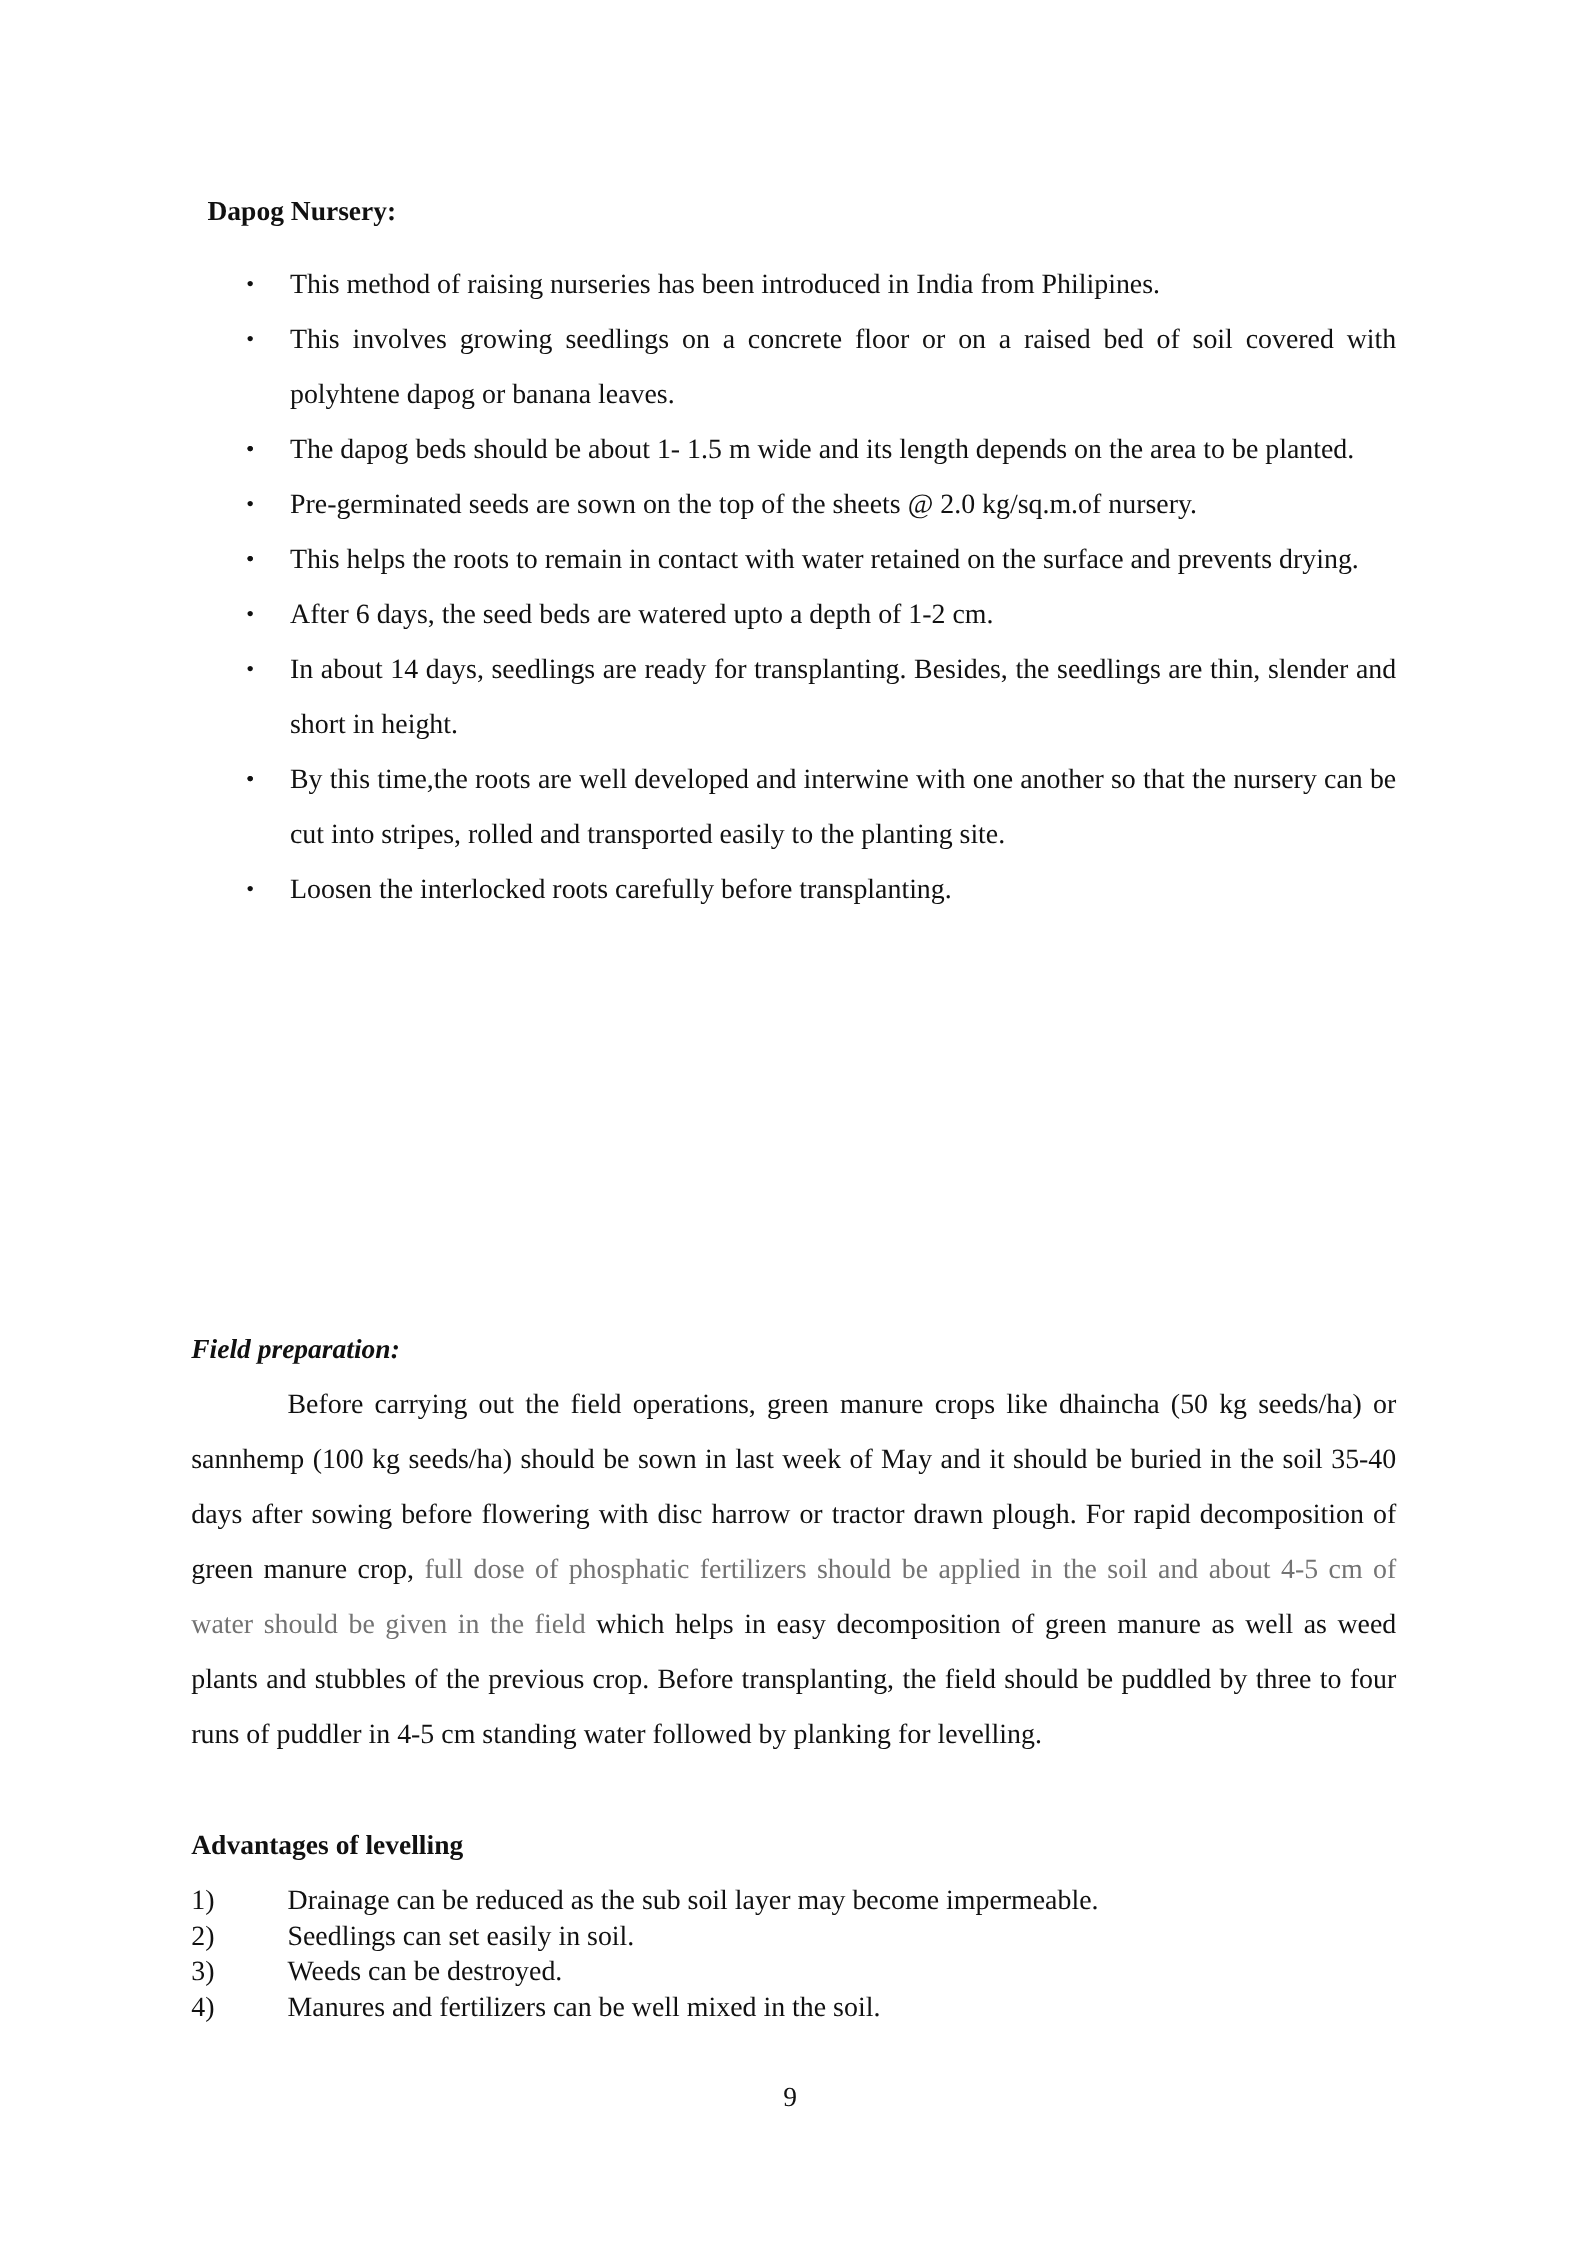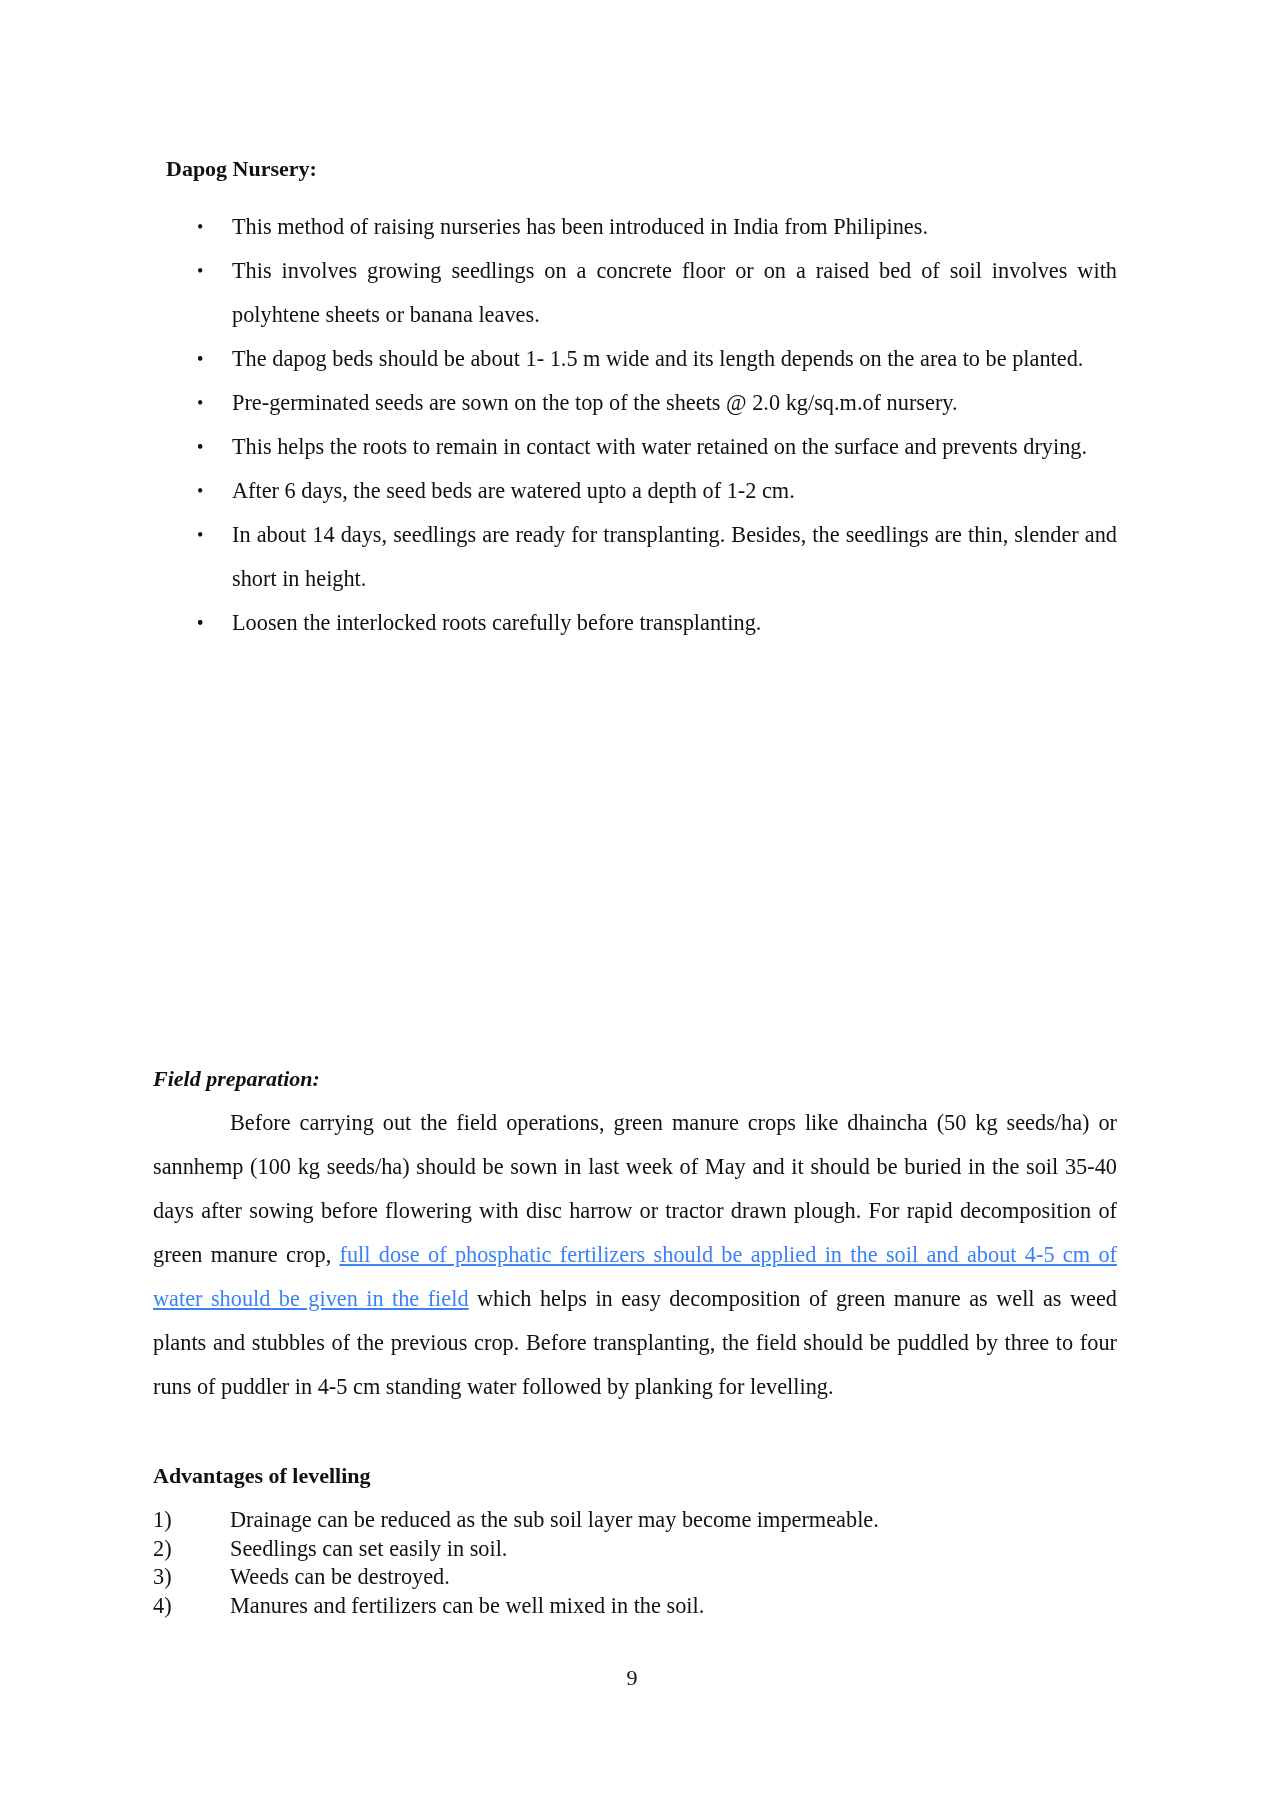--- a/index.html
+++ b/index.html
@@ -57,21 +57,21 @@
     position: absolute;
     left: 153px;
     top: 1101px;
     width: 964px;
     margin: 0;
     font-size: 22.3px;
     line-height: 44px;
     text-align: justify;
     text-indent: 77px;
   }
-  .para .muted { color: #3b82f6; text-decoration: underline; }
+  .para .muted { color: #737373; }
   .numlist {
     position: absolute;
     left: 153px;
     top: 1506px;
     width: 964px;
     margin: 0;
     padding: 0;
     list-style: none;
     font-size: 22.3px;
     line-height: 28.6px;
@@ -98,30 +98,30 @@
 </style>
 </head>
 <body>
 
 <div class="page">
 
   <div class="heading" style="left:166px; top:156px;">Dapog Nursery:</div>
 
   <ul class="bullets">
     <li><span class="dot">•</span><span>This method of raising nurseries has been introduced in India from Philipines.</span></li>
-    <li><span class="dot">•</span><span>This involves growing seedlings on a concrete floor or on a raised bed of soil involves with polyhtene sheets or banana leaves.</span></li>
+    <li><span class="dot">•</span><span>This involves growing seedlings on a concrete floor or on a raised bed of soil covered with polyhtene dapog or banana leaves.</span></li>
     <li><span class="dot">•</span></li>
     <li><span class="dot">•</span><span>The dapog beds should be about 1- 1.5 m wide and its length depends on the area to be planted.</span></li>
     <li><span class="dot">•</span><span>Pre-germinated seeds are sown on the top of the sheets @ 2.0 kg/sq.m.of nursery.</span></li>
     <li><span class="dot">•</span></li>
     <li><span class="dot">•</span><span>This helps the roots to remain in contact with water retained on the surface and prevents drying.</span></li>
     <li><span class="dot">•</span><span>After 6 days, the seed beds are watered upto a depth of 1-2 cm.</span></li>
     <li><span class="dot">•</span><span>In about 14 days, seedlings are ready for transplanting. Besides, the seedlings are thin, slender and short in height.</span></li>
     <li><span class="dot">•</span></li>
-    <li><span class="dot">•</span></li>
+    <li><span class="dot">•</span><span>By this time,the roots are well developed and interwine with one another so that the nursery can be cut into stripes, rolled and transported easily to the planting site.</span></li>
     <li><span class="dot">•</span><span>Loosen the interlocked roots carefully before  transplanting.</span></li>
   </ul>
 
   <div class="heading" style="left:153px; top:1066px;font-style:italic;">Field preparation:</div>
 
   <p class="para"><span>Before carrying out the field operations, green manure crops like dhaincha (50 kg seeds/ha) or sannhemp  (100 kg seeds/ha) should be sown in last week of May and it should be buried in the soil 35-40 days after sowing before flowering with disc harrow or tractor drawn plough. For rapid decomposition of green manure crop, </span><span class="muted">full dose of phosphatic fertilizers should be applied in the soil and about 4-5 cm of water should be given in the field</span><span> which helps in easy decomposition of green manure as well as weed plants and stubbles of the previous crop.  Before transplanting, the field should be puddled by three to four runs of puddler in 4-5 cm standing water followed by planking for levelling.</span></p>
 
   <div class="heading" style="left:153px; top:1463px;">Advantages of levelling</div>
 
   <ol class="numlist">

